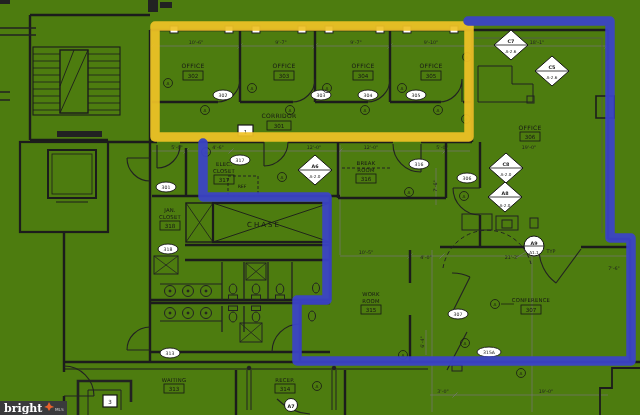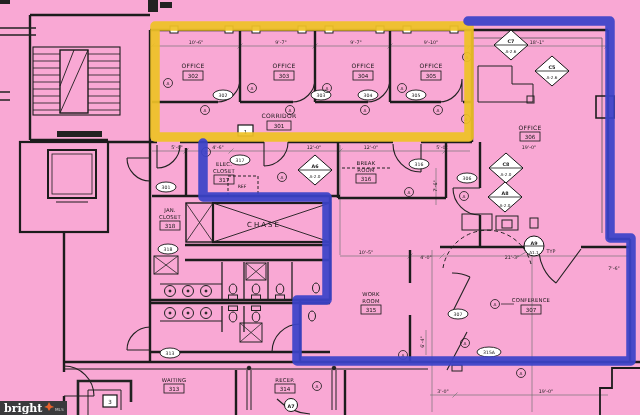--- a/index.html
+++ b/index.html
@@ -1,16 +1,16 @@
 <!DOCTYPE html>
 <html><head>
 <meta charset="utf-8">
 <style>
   html,body{margin:0;padding:0;background:#ffffff;}
-  .stage{position:relative;width:640px;height:415px;background:#f9a8d4;overflow:hidden;}
+  .stage{position:relative;width:640px;height:415px;background:#4d7c0f;overflow:hidden;}
   svg{display:block;}
   text{font-family:"DejaVu Sans", sans-serif;fill:#161616;}
   .rm{font-size:6px;letter-spacing:.3px;}
   .rm-sm{font-size:5.3px;letter-spacing:.2px;}
   .num{font-size:5.6px;}
   .dim{font-size:4.8px;fill:#222;}
   .tag{font-size:4.6px;}
   .mk{font-size:4.8px;font-weight:bold;}
   .mk2{font-size:4.2px;}
   .chase-t{font-size:7px;letter-spacing:2px;}

